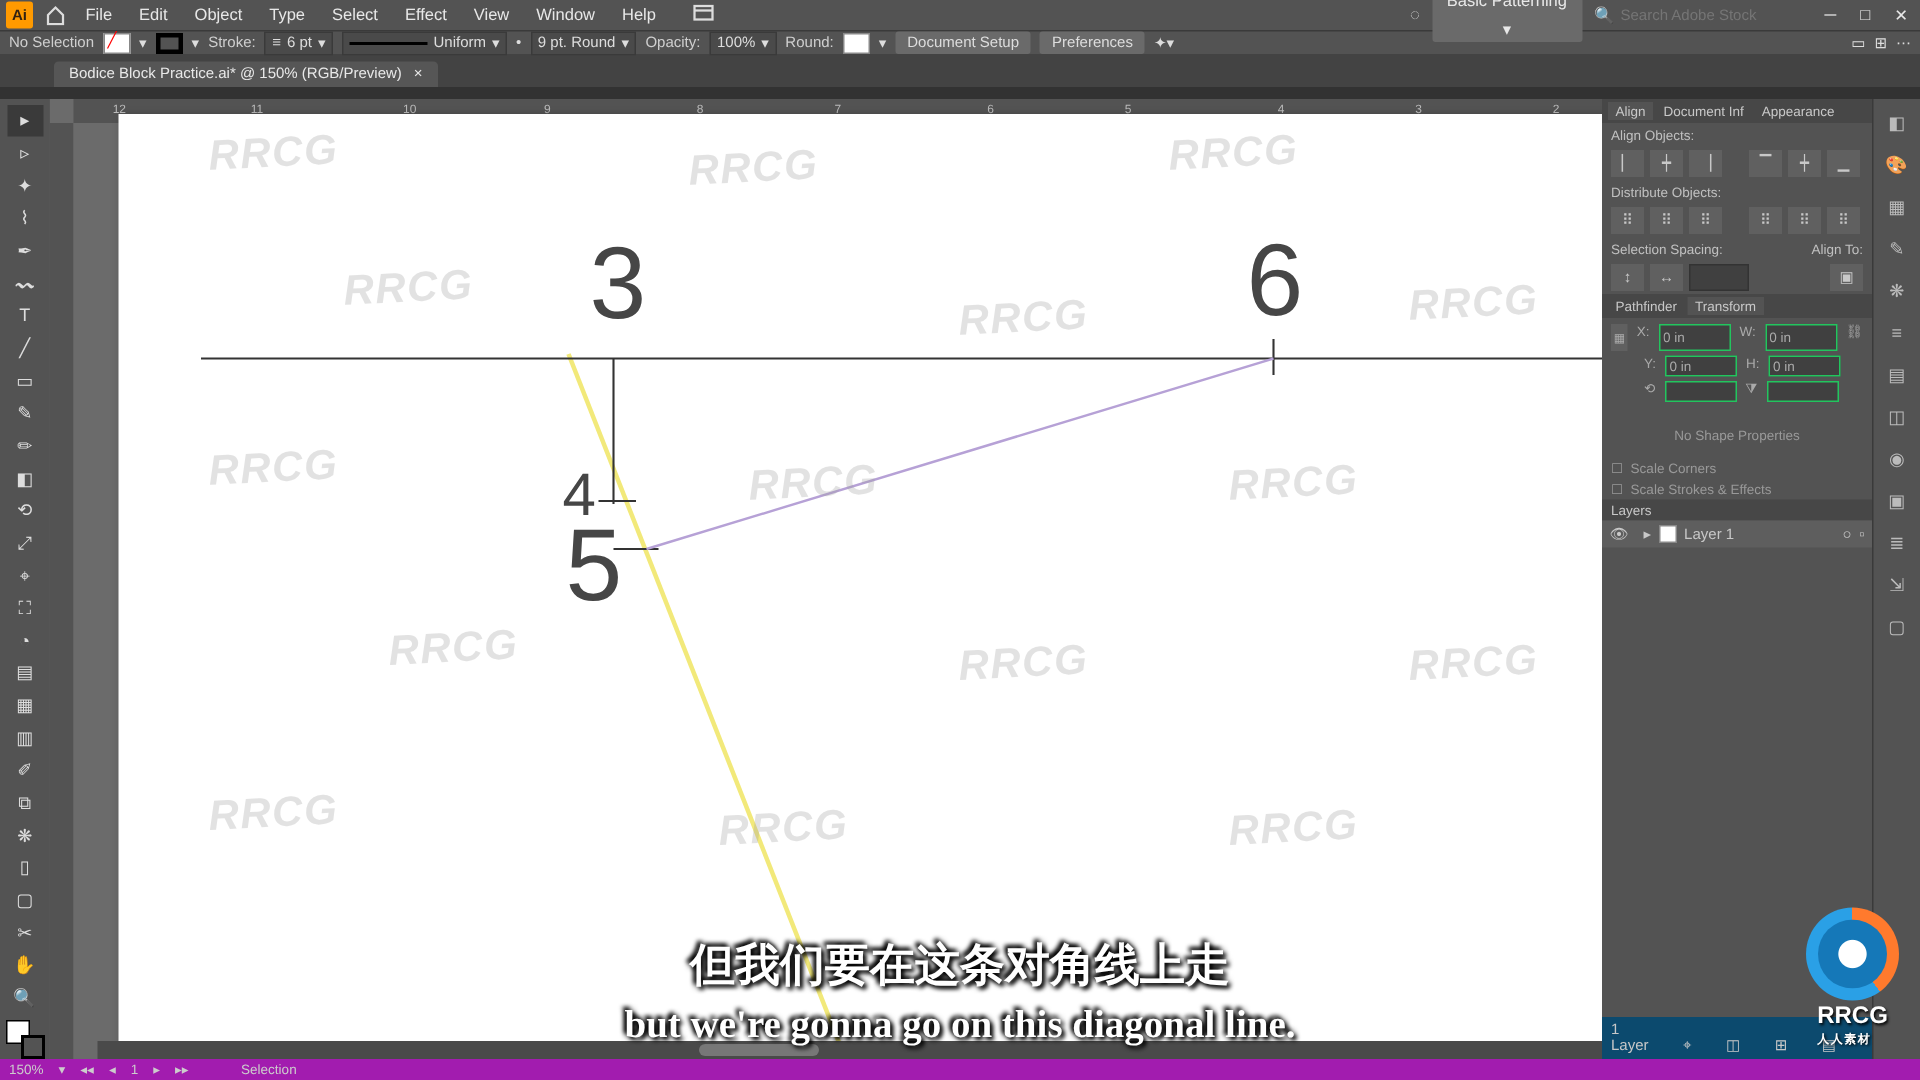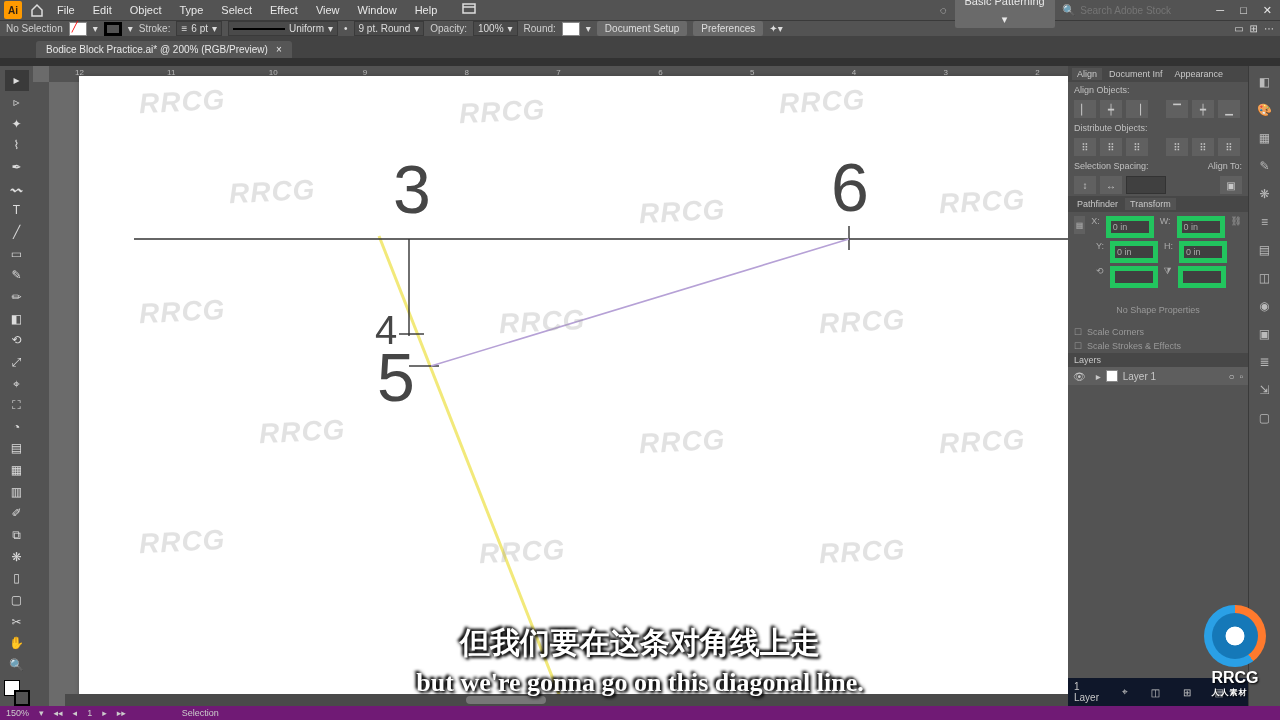--- a/index.html
+++ b/index.html
@@ -57,33 +57,33 @@
 .rightcol .tabs { height:16px; background:#474747; display:flex; align-items:center; gap:2px; padding:0 4px;}
 .rightcol .tabs .t { padding:1px 5px; font-size:9px; }
 .rightcol .tabs .t.active { background:#535353; }
 .rightcol .sec-title { font-size:9px; padding:3px 6px; color:#c0c0c0; }
 .iconrow { display:flex; gap:4px; padding:2px 6px; }
 .ibox { width:22px; height:18px; background:#606060; display:flex;align-items:center;justify-content:center; }
 .pf-tabs { display:flex;gap:2px;padding:2px 4px;background:#474747;}
 .pf-tabs .t { font-size:9px;padding:1px 5px; }
 .transform-body { padding:4px 6px; font-size:9px; color:#aaa; }
 .transform-body .row { display:flex;gap:6px;margin-bottom:3px; }
-.transform-body input { width:48px;background:#404040;border:5px solid #22c55e;color:#aaa;font-size:9px;padding:1px 2px;}
+.transform-body input { width:48px;background:#404040;border:1px solid #22c55e;color:#aaa;font-size:9px;padding:1px 2px;}
 .noshape { text-align:center;padding:10px;color:#999;font-size:9px; }
 .chk { display:flex;gap:5px;padding:2px 6px;color:#999;font-size:9px;align-items:center;}
 .layers-hdr { background:#474747;padding:2px 6px;font-size:9px; }
 .layer-row { display:flex;align-items:center;gap:5px;padding:3px 5px;background:#5e5e5e; }
 .layer-tiny { width:12px;height:12px;background:#fff;border:1px solid #888;}
 
 
 .farstrip { width: 32px; background:#535353; border-left:1px solid #3a3a3a; display:flex;flex-direction:column; gap:8px; padding-top:6px; align-items:center;}
 .farstrip .fi { width:20px;height:20px;color:#bbb;display:flex;align-items:center;justify-content:center;font-size:12px;}
 
 
-.statusbar { position:absolute; bottom:0; left:0; right:0; height:14px; background:#701a75; color:#ccc; font-size:9px; display:flex; align-items:center; padding:0 6px; gap:10px;}
+.statusbar { position:absolute; bottom:0; left:0; right:0; height:14px; background:#a21caf; color:#ccc; font-size:9px; display:flex; align-items:center; padding:0 6px; gap:10px;}
 
 
 .subtitle { position:absolute; left:50%; transform:translateX(-50%); color:#fff; font-weight:700; text-shadow: 0 0 4px #000, 2px 2px 3px #000, -2px -2px 3px #000; white-space:nowrap; pointer-events:none; }
 .sub-zh { bottom:56px; font-size:30px; }
 .sub-en { bottom:22px; font-size:26px; font-family: Georgia, serif; }
 
 
 .brand-logo { position:absolute; right:14px; bottom:22px; display:flex; flex-direction:column; align-items:center; gap:2px; pointer-events:none;}
 .brand-logo .circ { width:62px;height:62px;border-radius:50%; background: conic-gradient(#ff7a2d 0 40%, #2aa0e6 40% 100%); display:flex;align-items:center;justify-content:center; position:relative;}
 .brand-logo .circ::after{content:""; position:absolute;inset:8px;border-radius:50%;background:radial-gradient(circle,#fff 0 28%,transparent 30%), #1578b8;}
@@ -171,21 +171,21 @@
   <div class="btn">Preferences</div>
   <div>✦▾</div>
   <div class="spacer" style="flex:1"></div>
   <div>▭</div>
   <div>⊞</div>
   <div>⋯</div>
 </div>
 
 <div class="tabbar">
   <div class="tab">
-    <span>Bodice Block Practice.ai* @ 200% (RGB/Preview)</span>
+    <span>Bodice Block Practice.ai* @ 150% (RGB/Preview)</span>
     <span>×</span>
   </div>
 </div>
 
 <div class="main">
 
   <div class="toolbox">
     <div class="tool active">▸</div>
     <div class="tool">▹</div>
     <div class="tool">✦</div>
@@ -360,21 +360,21 @@
     <div class="layer-row">
       <span>👁</span>
       <span> </span>
       <span>▸</span>
       <div class="layer-tiny"></div>
       <span>Layer 1</span>
       <span style="margin-left:auto">○</span>
       <span>▫</span>
     </div>
     <div style="flex:1"></div>
-    <div style="display:flex;align-items:center;gap:23px;padding:3px 6px;background:#0f172a;">
+    <div style="display:flex;align-items:flex-end;gap:23px;padding:3px 6px;background:#0c4a6e;">
       <span>1 Layer</span>
       <span style="margin-left:auto">⌖</span>
       <span>◫</span>
       <span>⊞</span>
       <span>▤</span>
       <span>🗑</span>
     </div>
   </div>
 
   <div class="farstrip">
@@ -395,21 +395,21 @@
 </div>
 
 <div class="statusbar">
   <span>150%</span>
     <span>▾</span>
   <span>◂◂</span>
   <span>◂</span>
   <span>1</span>
   <span>▸</span>
   <span>▸▸</span>
-  <span style="margin-left:46px">Selection</span>
+  <span style="margin-left:25px">Selection</span>
 </div>
 
 <div class="subtitle sub-zh">但我们要在这条对角线上走</div>
 <div class="subtitle sub-en">but we're gonna go on this diagonal line.</div>
 
 <div class="brand-logo">
   <div class="circ"></div>
   <div class="txt"><span>RRCG</span><small>人人素材</small></div>
 </div>
 

